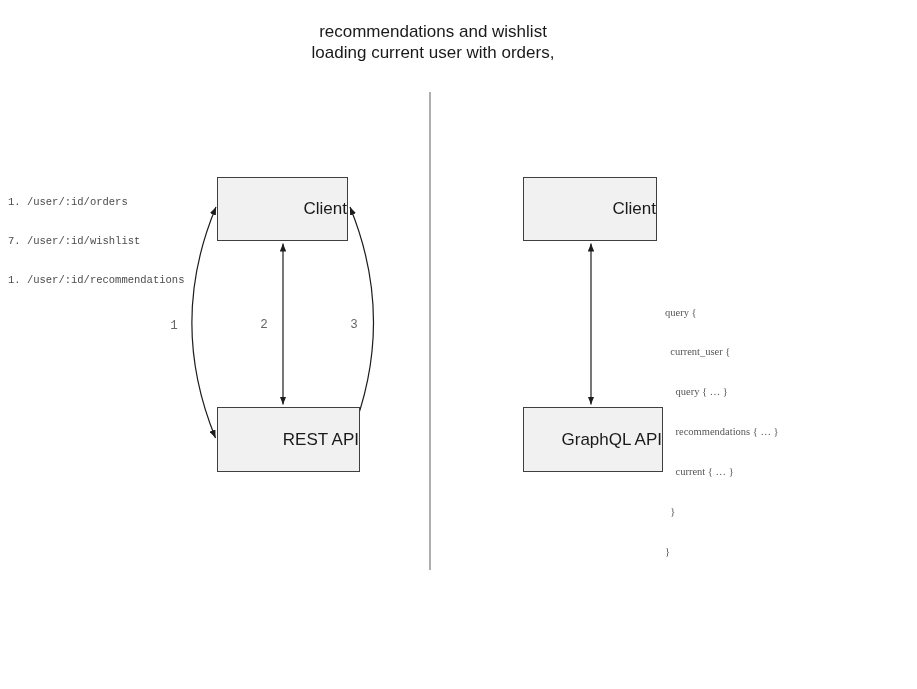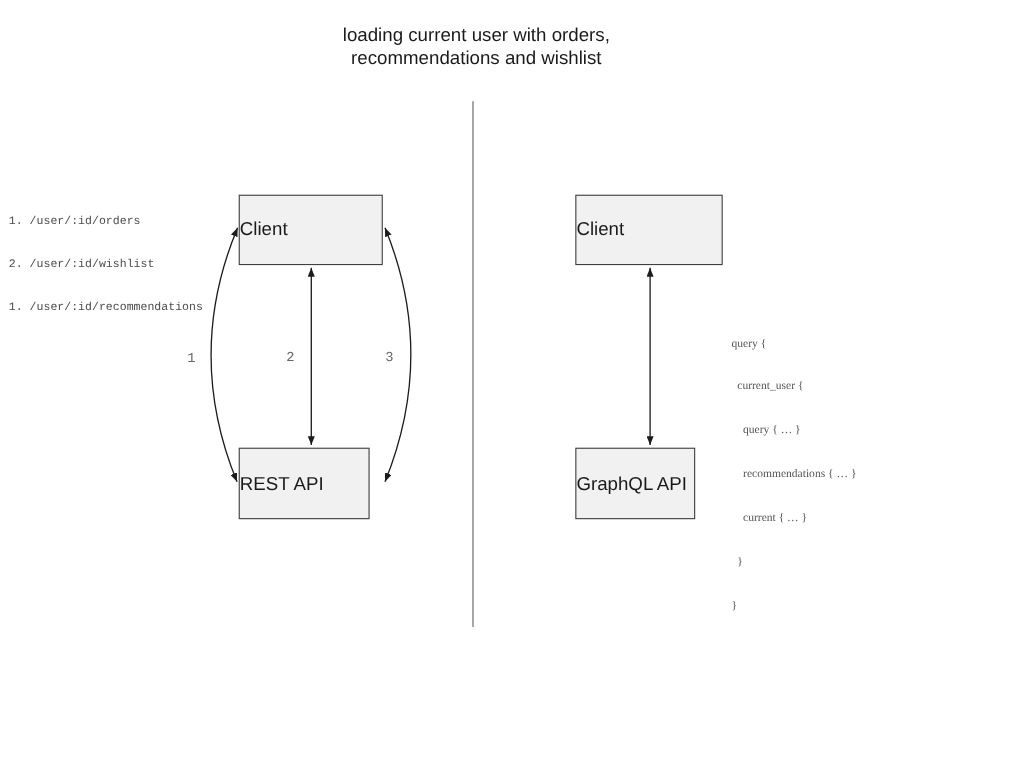--- a/index.html
+++ b/index.html
@@ -33,29 +33,29 @@
     line-height: 21px;
     color: #1a1a1a;
     white-space: nowrap;
   }
   .node-box {
     position: absolute;
     background: #f1f1f2;
     border: 1px solid #3f3f3f;
     display: flex;
     align-items: center;
-    justify-content: flex-start;
+    justify-content: flex-end;
     font-size: 17px;
     color: #1a1a1a;
     box-sizing: border-box;
   }
   .box-client-left  { left: 217px; top: 177px; width: 131px; height: 64px; }
-  .box-rest-api     { left: 217px; top: 407px; width: 119px; height: 65px; }
+  .box-rest-api     { left: 217px; top: 407px; width: 143px; height: 65px; }
   .box-client-right { left: 523px; top: 177px; width: 134px; height: 64px; }
-  .box-graphql-api  { left: 523px; top: 407px; width: 109px; height: 65px; }
+  .box-graphql-api  { left: 523px; top: 407px; width: 140px; height: 65px; }
   .endpoint-list {
     position: absolute;
     left: 8px;
     top: 170px;
     margin: 0;
     font-family: Liberation Mono, monospace;
     font-size: 10.5px;
     line-height: 13px;
     color: #4c4c4c;
     white-space: pre;
@@ -99,27 +99,27 @@
     <path d="M 216 207 Q 168 322 215.5 438" fill="none" stroke="#1c1c1c" stroke-width="1.2" marker-start="url(#arrowhead)" marker-end="url(#arrowhead)"></path>
 
     <line x1="283" y1="243.5" x2="283" y2="404.5" stroke="#1c1c1c" stroke-width="1.2" marker-start="url(#arrowhead)" marker-end="url(#arrowhead)"></line>
 
     <path d="M 350 207 Q 397 322 350 438" fill="none" stroke="#1c1c1c" stroke-width="1.2" marker-start="url(#arrowhead)" marker-end="url(#arrowhead)"></path>
 
     <line x1="591" y1="243.5" x2="591" y2="404.5" stroke="#1c1c1c" stroke-width="1.2" marker-start="url(#arrowhead)" marker-end="url(#arrowhead)"></line>
   </svg>
 
   <div class="diagram-title">
+    <div>recommendations and wishlist</div>
     <div>loading current user with orders,</div>
-    <div>recommendations and wishlist</div>
   </div>
 
   <div class="endpoint-list">
     <div>1. /user/:id/orders</div>
-    <div>2. /user/:id/wishlist</div>
+    <div>7. /user/:id/wishlist</div>
     <div>1. /user/:id/recommendations</div>
   </div>
 
   <div class="node-box box-client-left">
     <span>Client</span>
   </div>
   <div class="node-box box-rest-api">
     <span>REST API</span>
   </div>
 

